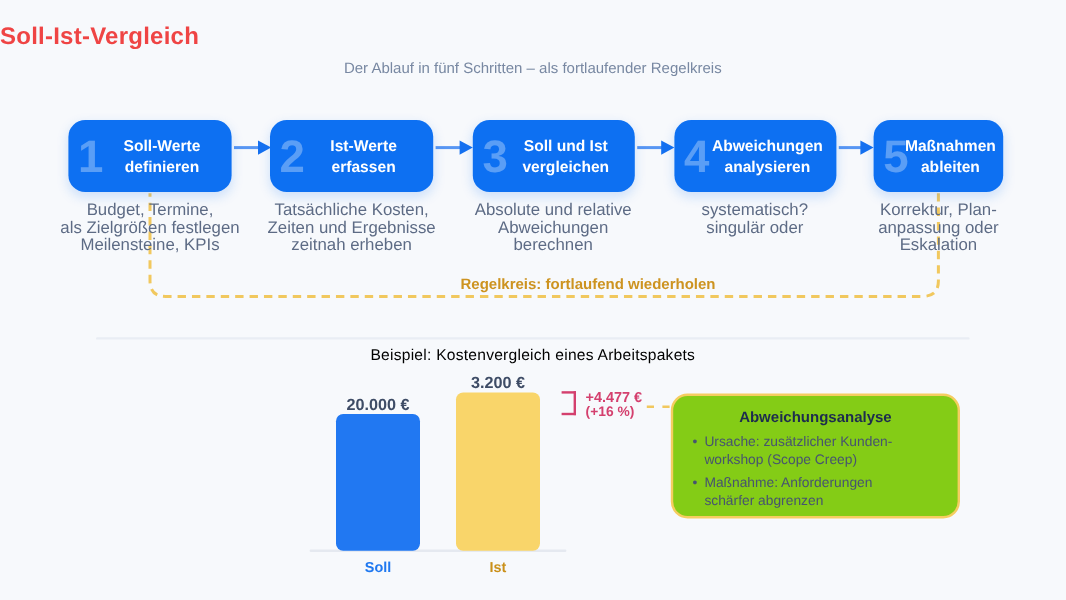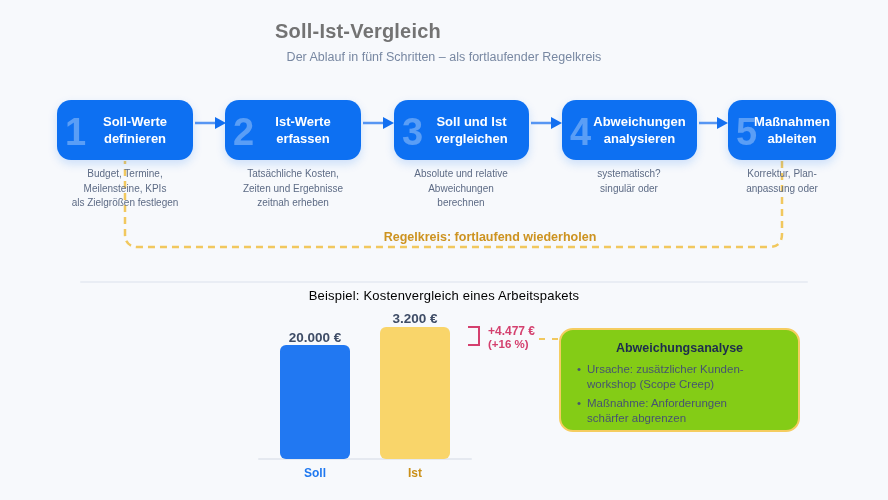--- a/index.html
+++ b/index.html
@@ -6,22 +6,22 @@
   body{
     width:888px;height:500px;position:relative;overflow:hidden;
     background:#f7f9fc;
     font-family:"Liberation Sans", sans-serif;
     -webkit-font-smoothing:antialiased;
   }
   .abs{position:absolute;}
 
   
   .page-title{
-    top:20px;left:0;width:716px;text-align:center;
-    font-size:20px;font-weight:700;color:#737373;letter-spacing:.2px;
+    top:20px;left:0;width:716px;
+    font-size:20px;font-weight:700;color:#ef4444;letter-spacing:.2px;
   }
   .page-subtitle{
     top:50px;left:0;width:888px;text-align:center;
     font-size:12.5px;color:#7888a2;
   }
 
   
   .connector-layer{top:0;left:0;z-index:1;}
 
   
@@ -41,21 +41,21 @@
   }
   .step-title{
     text-align:center;color:#ffffff;font-size:13px;font-weight:700;
     line-height:17px;padding-left:20px;
   }
   .step-title span{display:block;}
 
   
   .step-desc{
     top:167px;width:176px;text-align:center;z-index:2;
-    font-size:10px;color:#5d6b85;line-height:14.5px;
+    font-size:14px;color:#5d6b85;line-height:14.5px;
   }
   .d1{left:37px;} .d2{left:205px;} .d3{left:373px;} .d4{left:541px;} .d5{left:694px;}
   .step-desc div{white-space:nowrap;}
 
   
   .loop-label{
     top:230px;left:0;width:888px;text-align:center;z-index:2;
     font-size:12.5px;font-weight:700;color:#cd9320;padding-left:46px;
   }
 
@@ -163,40 +163,41 @@
 <div class="abs step-box s5">
   <span class="step-number">5</span>
   <span class="step-title">
     <span>Maßnahmen</span>
     <span>ableiten</span>
   </span>
 </div>
 
 <div class="abs step-desc d1">
   <div>Budget, Termine,</div>
+  <div>als Zielgrößen festlegen</div>
   <div>Meilensteine, KPIs</div>
-  <div>als Zielgrößen festlegen</div>
 </div>
 <div class="abs step-desc d2">
   <div>Tatsächliche Kosten,</div>
   <div>Zeiten und Ergebnisse</div>
   <div>zeitnah erheben</div>
 </div>
 <div class="abs step-desc d3">
   <div>Absolute und relative</div>
   <div>Abweichungen</div>
   <div>berechnen</div>
 </div>
 <div class="abs step-desc d4">
   <div>systematisch?</div>
   <div>singulär oder</div>
 </div>
 <div class="abs step-desc d5">
   <div>Korrektur, Plan-</div>
   <div>anpassung oder</div>
+  <div>Eskalation</div>
 </div>
 
 <div class="abs loop-label">Regelkreis: fortlaufend wiederholen</div>
 
 <div class="abs divider"></div>
 
 <div class="abs chart-title">Beispiel: Kostenvergleich eines Arbeitspakets</div>
 
 <div class="abs bar-value v-soll">20.000 €</div>
 <div class="abs bar-value v-ist">3.200 €</div>

